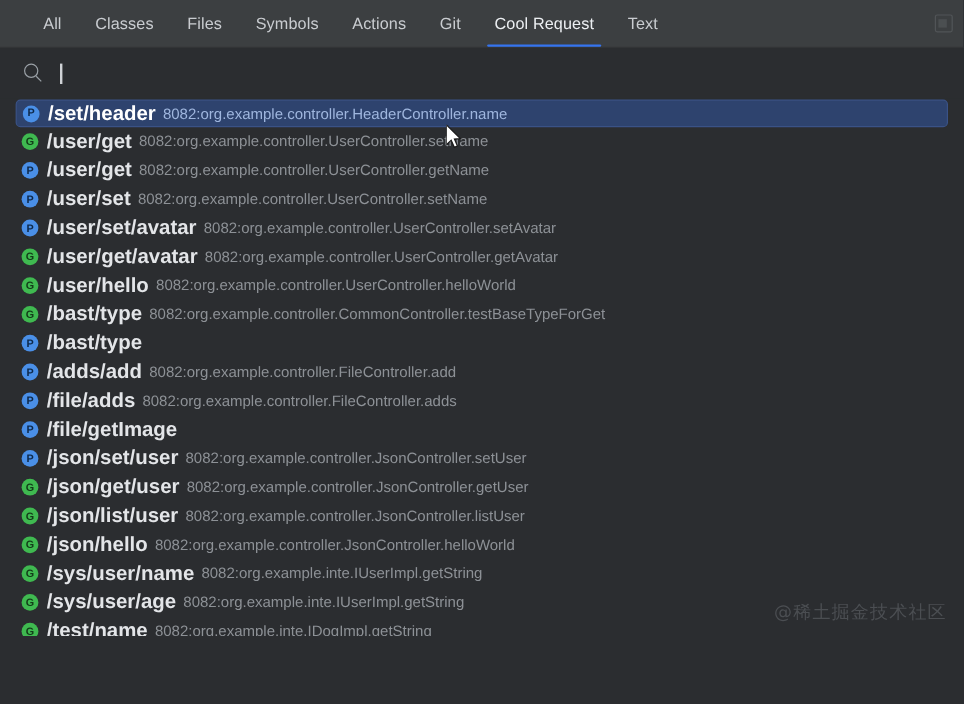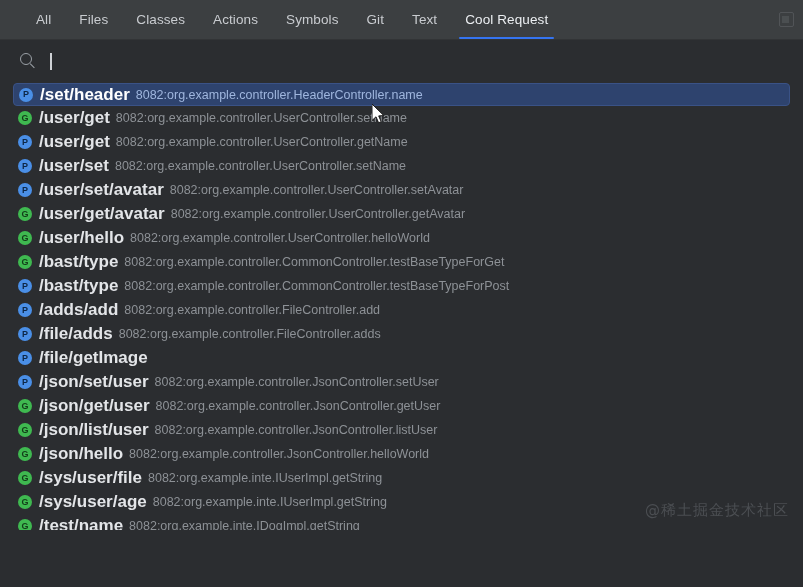--- a/index.html
+++ b/index.html
@@ -205,39 +205,39 @@
 </head>
 <body>
 
 <div id="app">
 
   <div class="tabbar">
     <div class="tab">
         <span>All</span>
       </div>
     <div class="tab">
+        <span>Classes</span>
+      </div>
+    <div class="tab">
         <span>Files</span>
       </div>
     <div class="tab">
-        <span>Classes</span>
+        <span>Symbols</span>
       </div>
     <div class="tab">
         <span>Actions</span>
       </div>
     <div class="tab">
-        <span>Symbols</span>
-      </div>
-    <div class="tab">
         <span>Git</span>
-      </div>
-    <div class="tab">
-        <span>Text</span>
       </div>
     <div class="tab active">
         <span>Cool Request</span>
+      </div>
+    <div class="tab">
+        <span>Text</span>
       </div>
     <div class="tabbar-spacer"></div>
     <div class="tab-action">
       <span class="filter-glyph"></span>
     </div>
   </div>
 
   <div class="searchrow">
     <span class="search-icon"></span>
     <div class="search-field">
@@ -284,21 +284,20 @@
         <span class="row-loc">8082:org.example.controller.UserController.helloWorld</span>
       </div>
       <div class="row">
         <span class="badge get">G</span>
         <span class="row-path">/bast/type</span>
         <span class="row-loc">8082:org.example.controller.CommonController.testBaseTypeForGet</span>
       </div>
       <div class="row">
         <span class="badge post">P</span>
         <span class="row-path">/bast/type</span>
-        <span class="row-loc">8082:org.example.controller.CommonController.testBaseTypeForPost</span>
       </div>
       <div class="row">
         <span class="badge post">P</span>
         <span class="row-path">/adds/add</span>
         <span class="row-loc">8082:org.example.controller.FileController.add</span>
       </div>
       <div class="row">
         <span class="badge post">P</span>
         <span class="row-path">/file/adds</span>
         <span class="row-loc">8082:org.example.controller.FileController.adds</span>
@@ -322,21 +321,21 @@
         <span class="row-path">/json/list/user</span>
         <span class="row-loc">8082:org.example.controller.JsonController.listUser</span>
       </div>
       <div class="row">
         <span class="badge get">G</span>
         <span class="row-path">/json/hello</span>
         <span class="row-loc">8082:org.example.controller.JsonController.helloWorld</span>
       </div>
       <div class="row">
         <span class="badge get">G</span>
-        <span class="row-path">/sys/user/file</span>
+        <span class="row-path">/sys/user/name</span>
         <span class="row-loc">8082:org.example.inte.IUserImpl.getString</span>
       </div>
       <div class="row">
         <span class="badge get">G</span>
         <span class="row-path">/sys/user/age</span>
         <span class="row-loc">8082:org.example.inte.IUserImpl.getString</span>
       </div>
       <div class="row">
         <span class="badge get">G</span>
         <span class="row-path">/test/name</span>

